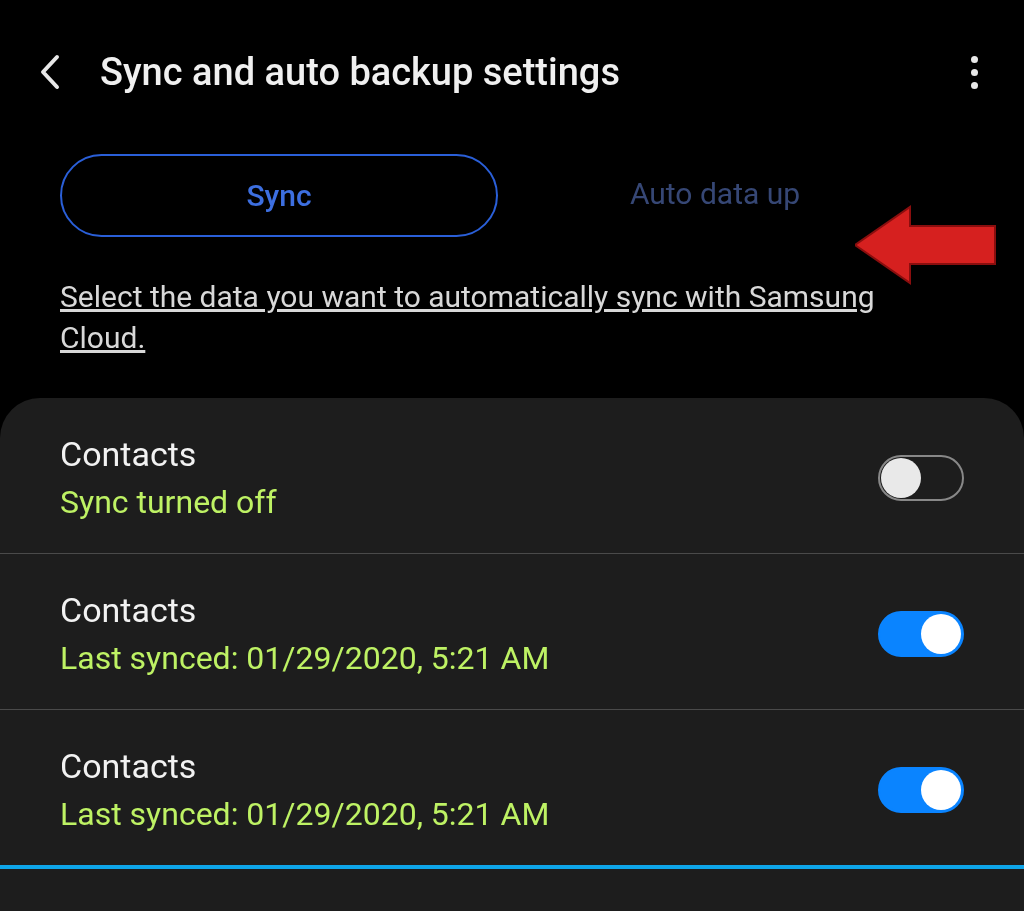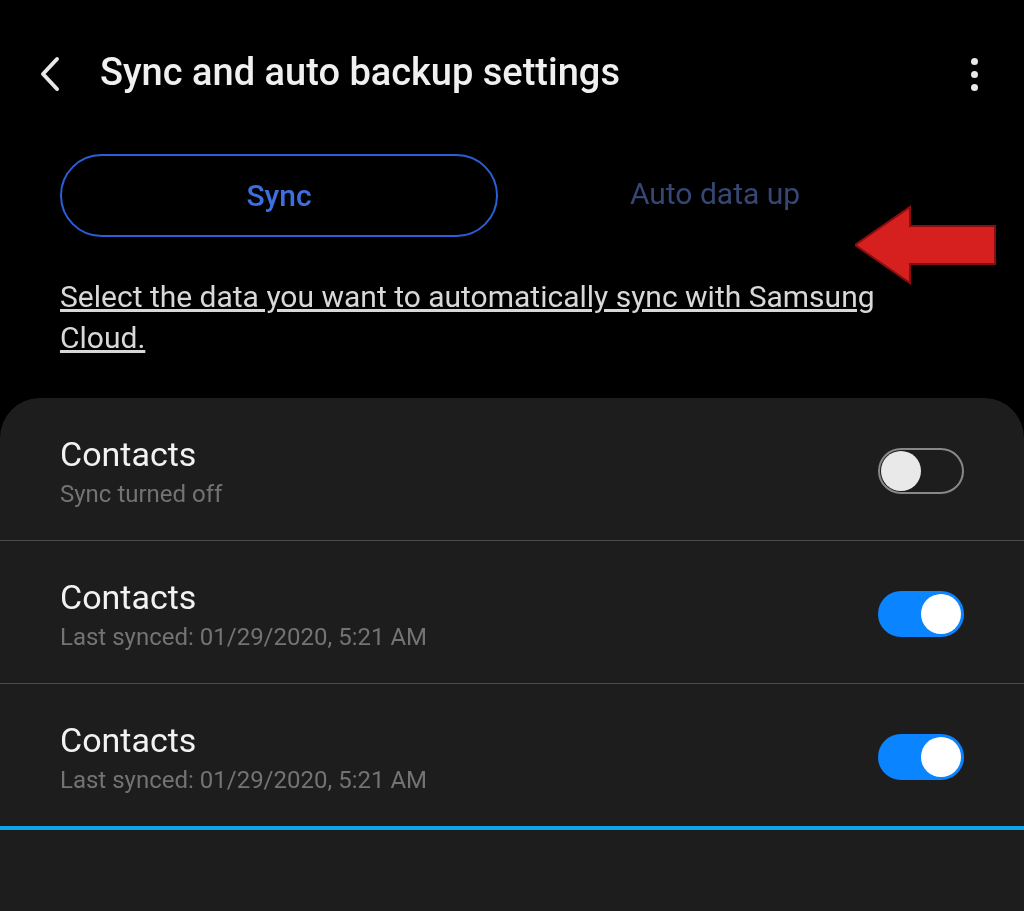--- a/index.html
+++ b/index.html
@@ -6,21 +6,21 @@
   html, body {
     width: 1024px;
     height: 911px;
     background: #000;
     font-family: -apple-system, BlinkMacSystemFont, "Segoe UI", Roboto, Arial, sans-serif;
     color: #fff;
     overflow: hidden;
   }
   .header {
     display: flex;
-    align-items: flex-end;
+    align-items: center;
     padding: 50px 30px 40px 30px;
   }
   .back-btn {
     width: 40px;
     height: 40px;
     display: flex;
     align-items: center;
     justify-content: center;
     cursor: pointer;
   }
@@ -97,22 +97,23 @@
   }
   .item:last-child { border-bottom: 4px solid #0ea5e9; }
   .item-text { flex: 1; }
   .item-title {
     font-size: 34px;
     color: #f2f2f2;
     font-weight: 400;
     margin-bottom: 6px;
   }
   .item-sub {
-    font-size: 24px;
-    color: #737373;
+    font-size: 32px;
+    color: #bef264;
+    margin-top: 9px;
   }
   .toggle {
     width: 86px;
     height: 46px;
     border-radius: 24px;
     position: relative;
     cursor: pointer;
   }
   .toggle.off {
     border: 2px solid #888;

